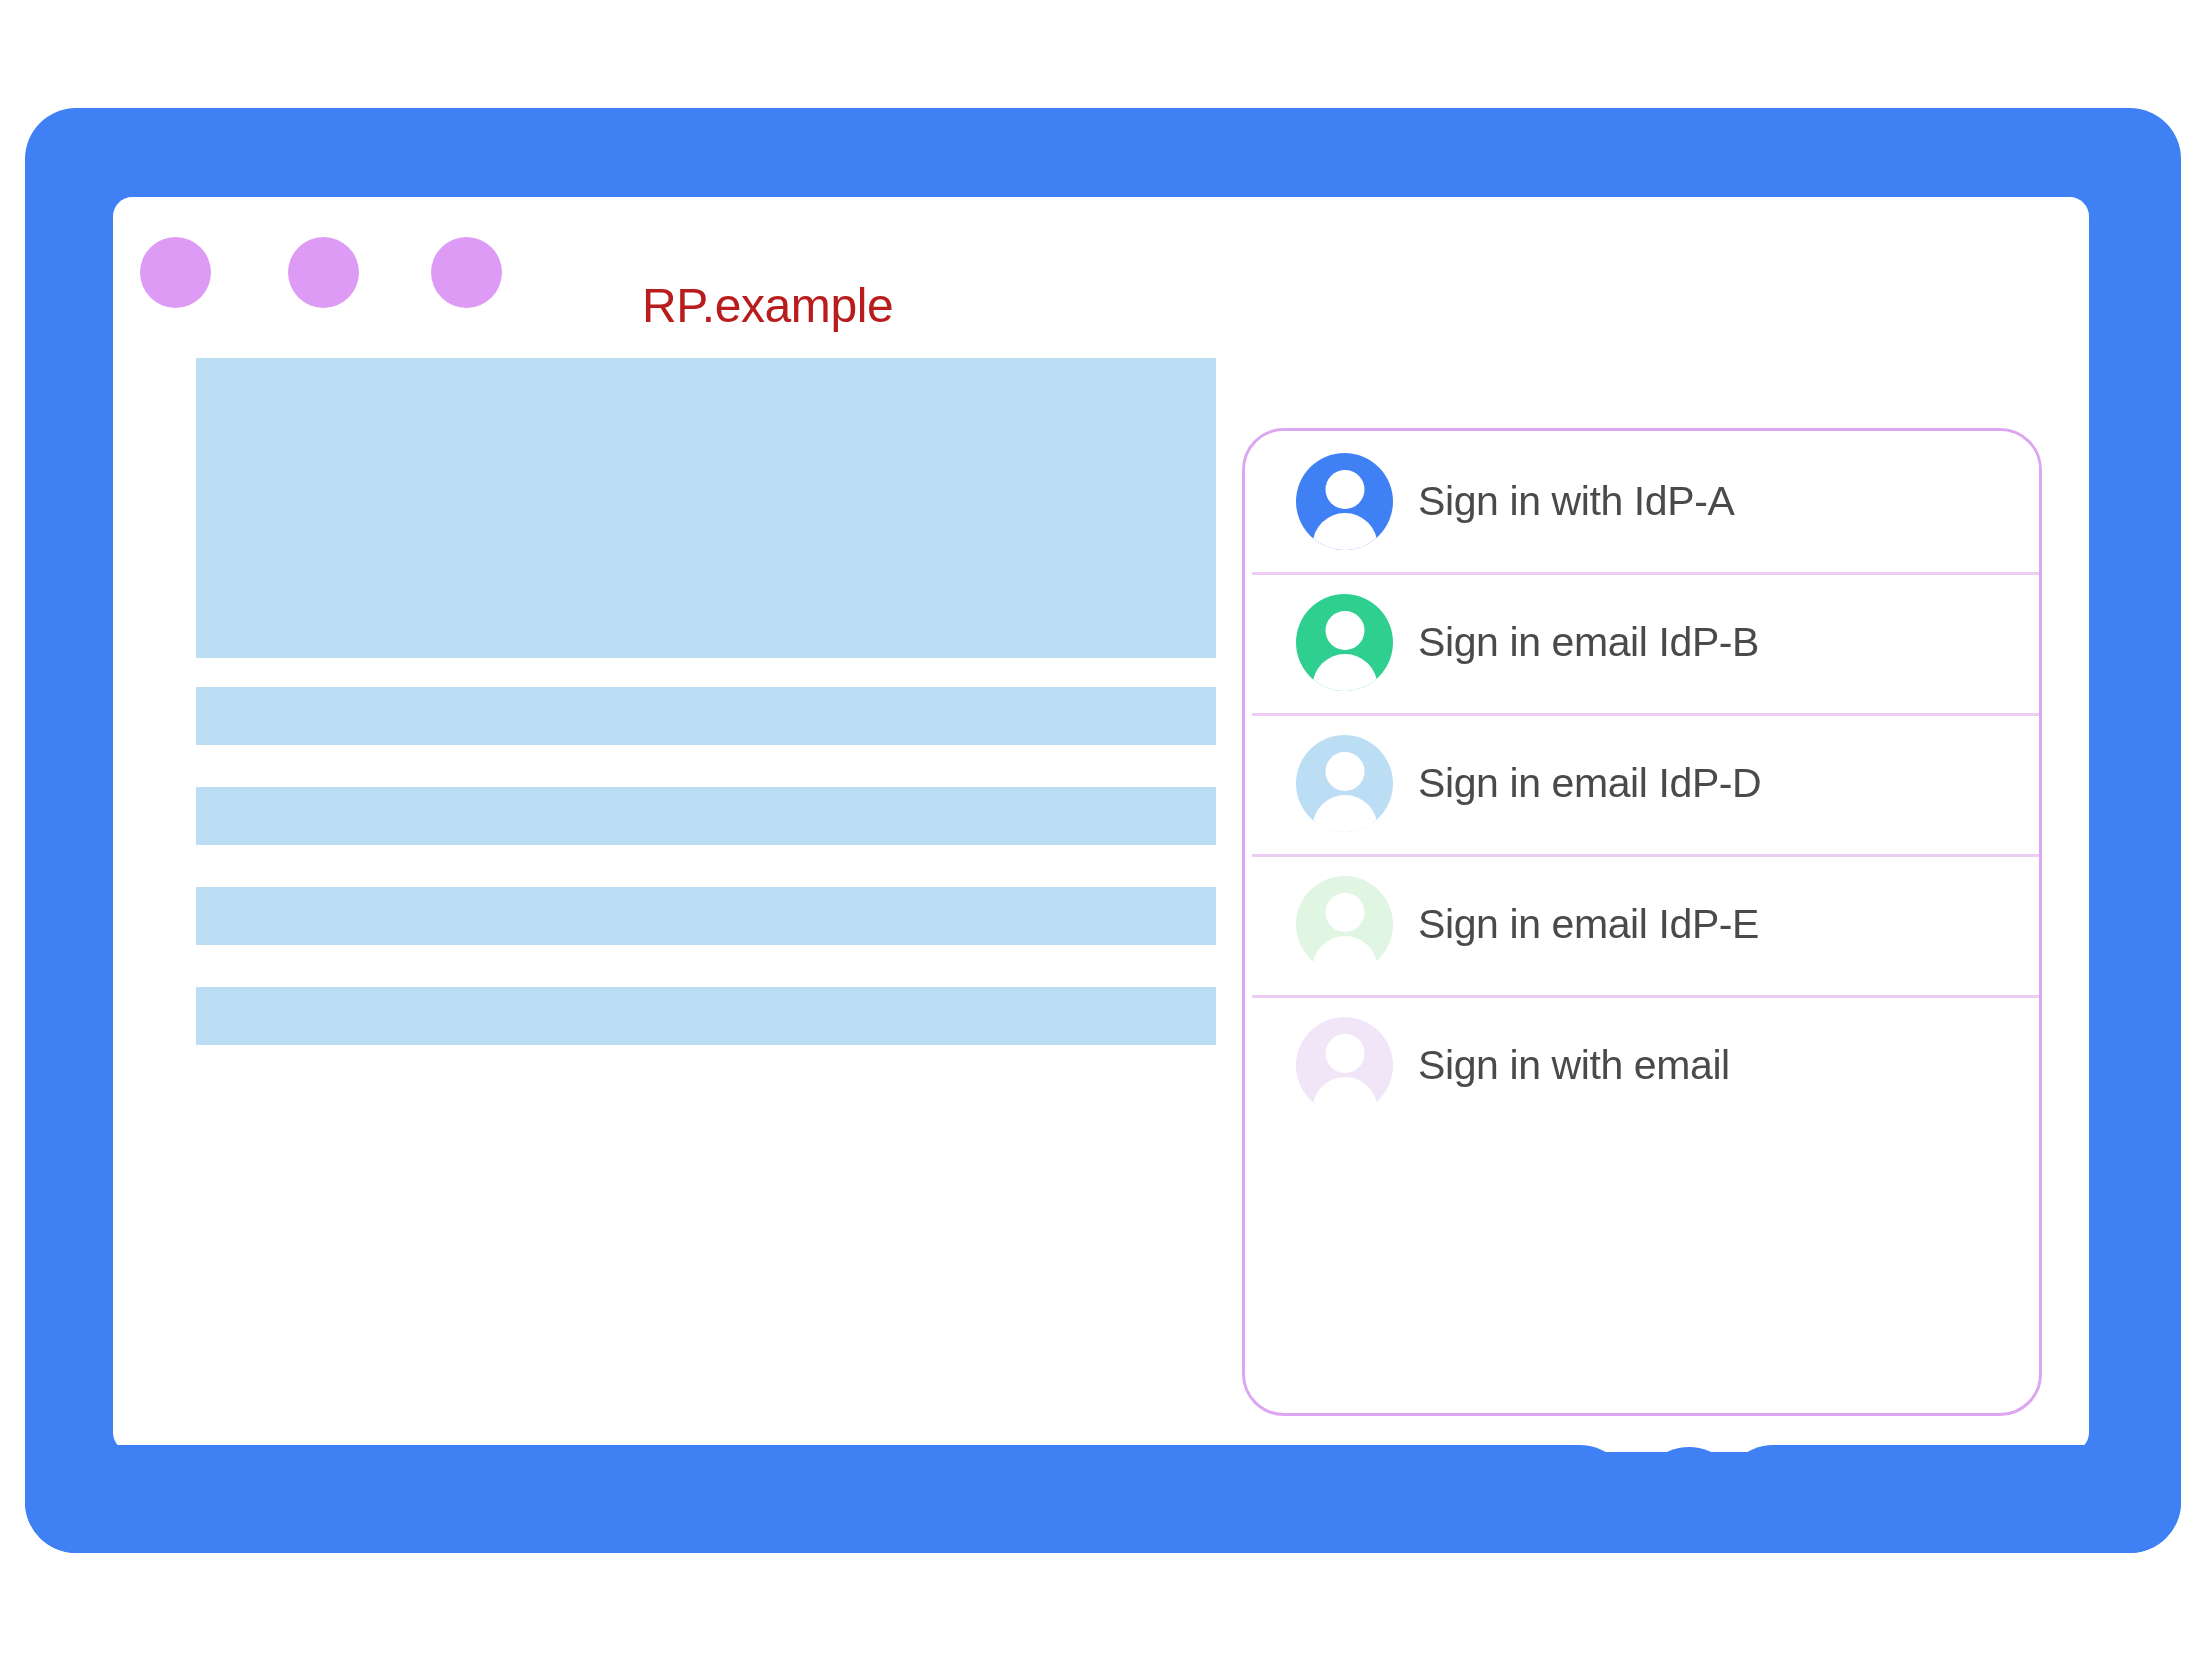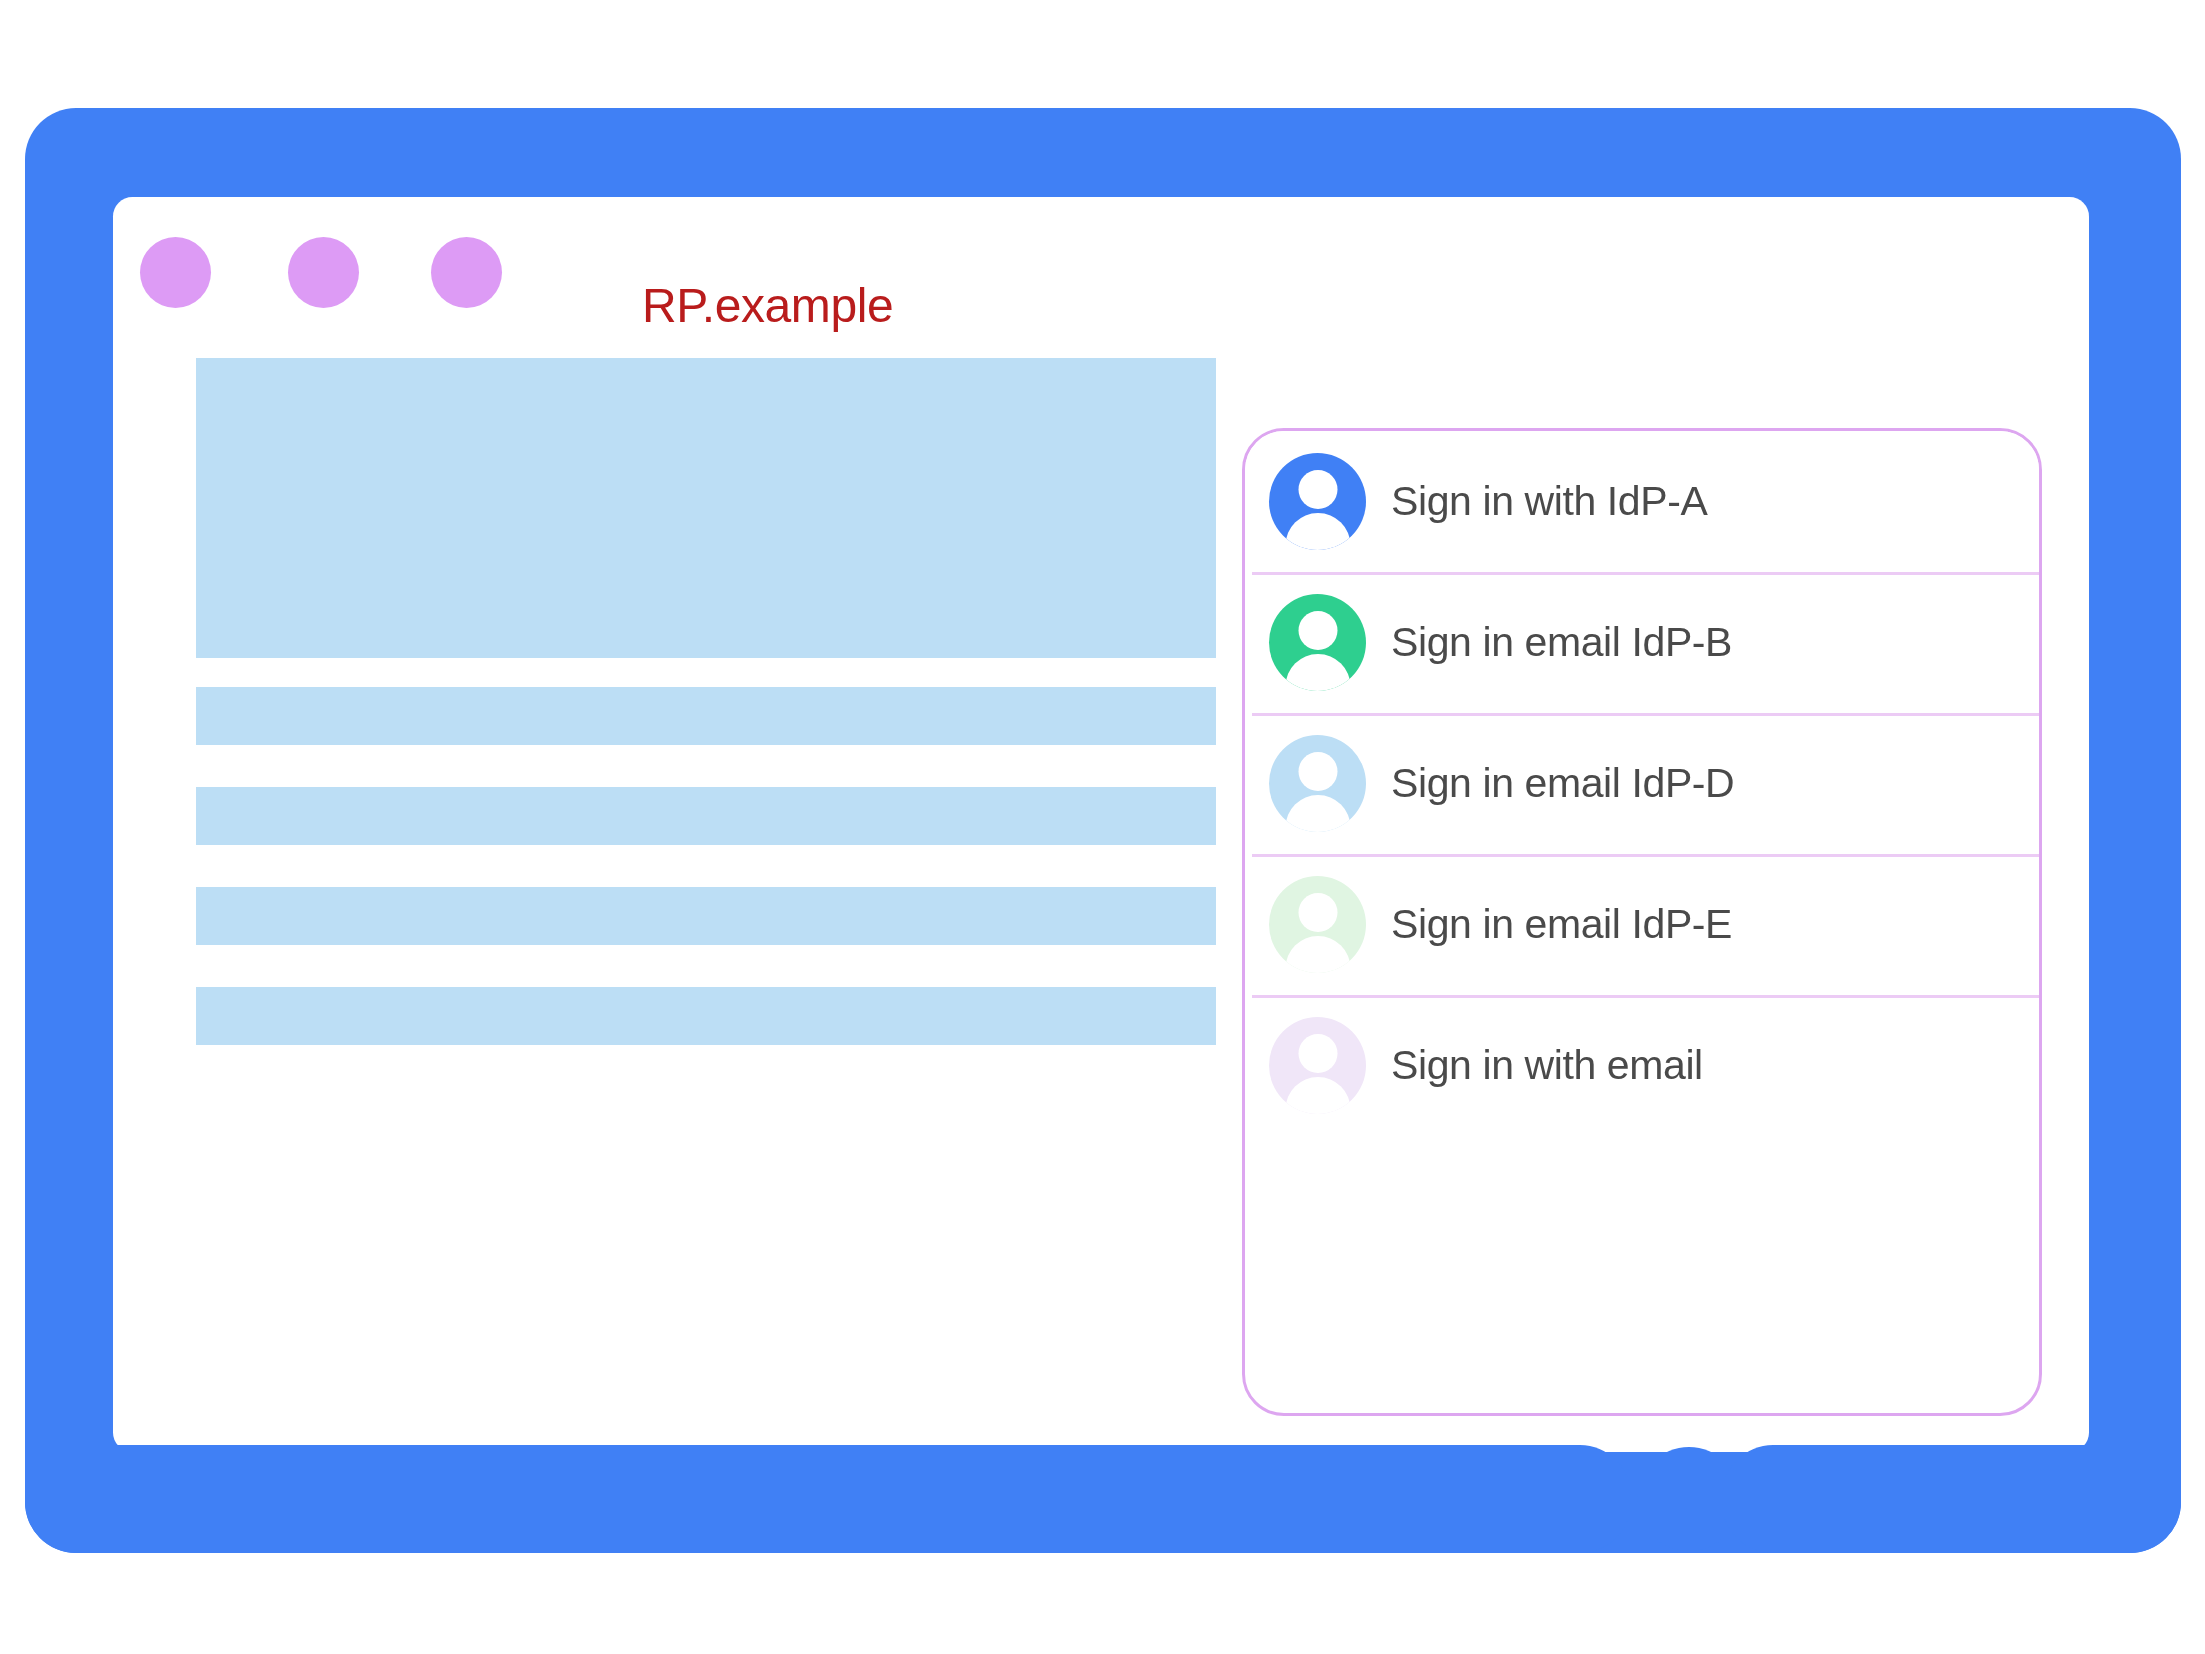--- a/index.html
+++ b/index.html
@@ -33,21 +33,21 @@
   
   #content-column{position:absolute;left:83px;top:161px;width:1020px;}
   .content-block{background:var(--block);width:100%;}
   .cb-hero{height:300px;margin-bottom:29px;}
   .cb-bar{height:58px;margin-bottom:42px;}
 
   
   #signin-panel{position:absolute;left:1129px;top:231px;width:800px;height:988px;
     border:3.5px solid var(--panel-border);border-radius:42px;box-sizing:border-box;
     background:#ffffff;overflow:hidden;}
-  .signin-row{height:141px;display:flex;align-items:center;padding-left:24px;
+  .signin-row{height:141px;display:flex;align-items:center;padding-left:51px;
     box-sizing:border-box;position:relative;background:#ffffff;}
   .signin-row + .signin-row::before{content:"";position:absolute;left:7px;right:0;top:0;
     height:2.6px;background:var(--divider);}
   .avatar{width:97px;height:97px;border-radius:50%;flex:0 0 97px;position:relative;
     overflow:hidden;}
   .avatar .head{position:absolute;left:50%;top:17px;transform:translateX(-50%);
     width:39px;height:39px;border-radius:50%;background:#ffffff;}
   .avatar .body{position:absolute;left:50%;top:60px;transform:translateX(-50%);
     width:65px;height:65px;border-radius:50% 50% 0 0;background:#ffffff;}
   .signin-label{margin-left:25px;font-size:41px;color:var(--label);letter-spacing:-0.4px;

